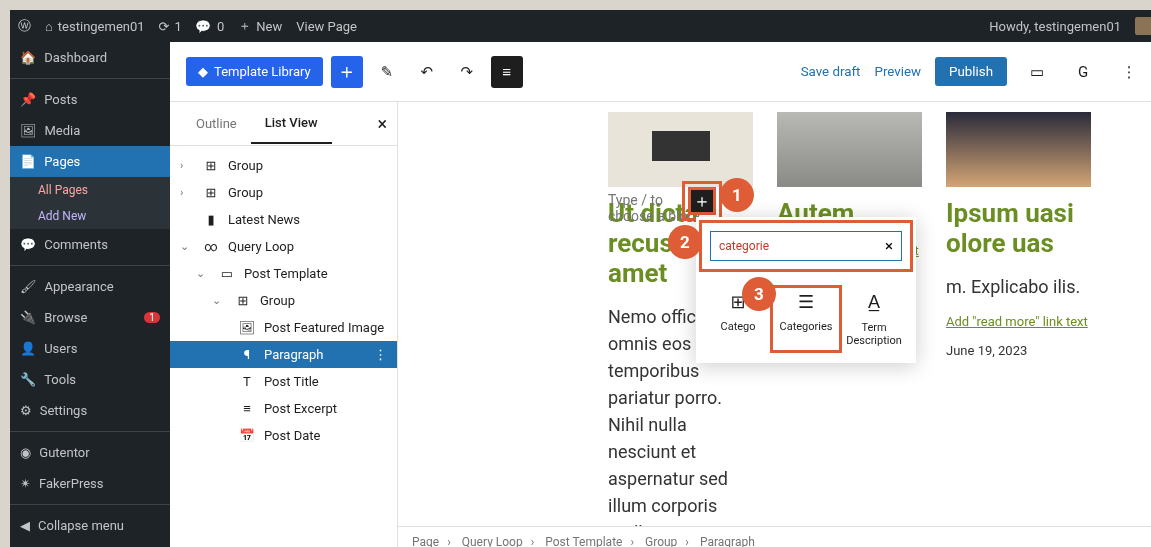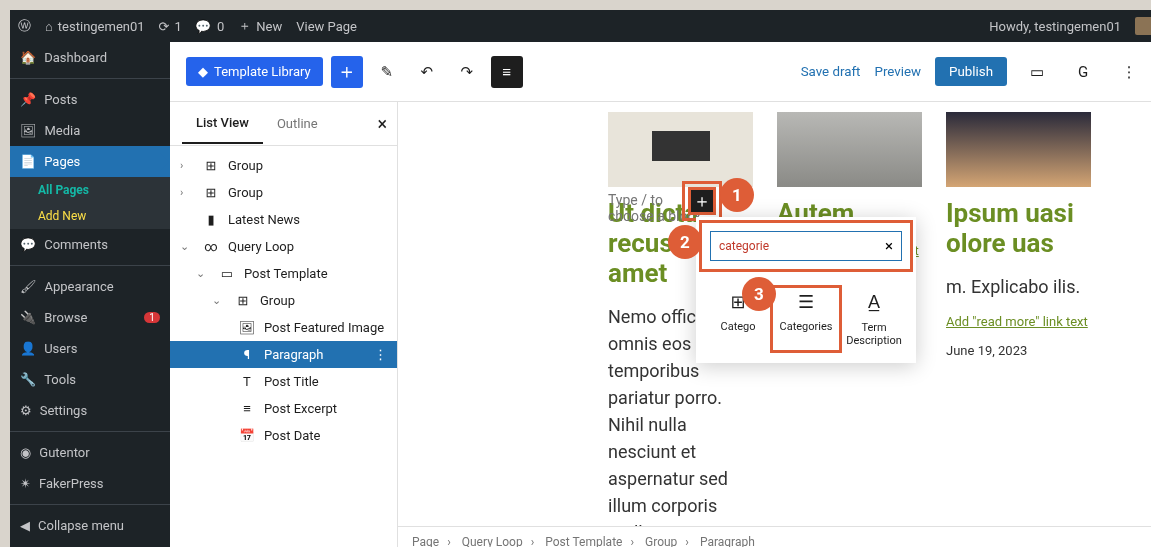--- a/index.html
+++ b/index.html
@@ -7,22 +7,22 @@
 .frame { width: 1151px; height: 547px; background: #fff; position: relative; overflow: hidden; }
 .adminbar { height: 32px; background: #1d2327; color: #c3c4c7; display: flex; align-items: center; font-size: 13px; padding: 0 8px; justify-content: space-between; }
 .adminbar .left, .adminbar .right { display: flex; align-items: center; gap: 14px; }
 .adminbar .item { display: flex; align-items: center; gap: 5px; }
 .avatar { width: 18px; height: 18px; background: #8b7355; border-radius: 2px; }
 .main { display: flex; height: calc(100% - 32px); }
 .sidebar { width: 160px; background: #1d2327; color: #c3c4c7; font-size: 13px; flex-shrink: 0; }
 .sidebar .mi { display: flex; align-items: center; gap: 8px; padding: 8px 10px; cursor: pointer; position: relative; }
 .sidebar .mi.active { background: #2271b1; color: #fff; }
 .sidebar .mi.active::after { content: ""; position: absolute; right: -8px; top: 50%; transform: translateY(-50%); border: 9px solid transparent; border-left-color: #2271b1; }
-.sidebar .sub { padding: 6px 12px 6px 28px; font-size: 12px; color: #fde047; background: #2c3338; cursor: pointer; }
-.sidebar .sub.sel { color: #14b8a6; font-weight: 700; }
+.sidebar .sub { padding: 6px 12px 6px 28px; font-size: 12px; color: #c4b5fd; background: #2c3338; cursor: pointer; }
+.sidebar .sub.sel { color: #fca5a5; font-weight: 400; }
 .sidebar .sep { height: 1px; background: #3c434a; margin: 5px 0; }
 .badge { background: #d63638; color: #fff; border-radius: 9px; font-size: 10px; padding: 0 5px; min-width: 16px; text-align: center; }
 .editor { flex: 1; display: flex; flex-direction: column; background: #fff; }
 .topbar { height: 60px; border-bottom: 1px solid #e0e0e0; display: flex; align-items: center; padding: 0 16px; justify-content: space-between; }
 .topbar .tl { display: flex; align-items: center; gap: 8px; }
 .tlib { background: #2563eb; color: #fff; padding: 7px 12px; border-radius: 3px; font-size: 13px; display: flex; align-items: center; gap: 6px; border: none; }
 .plusb { width: 32px; height: 32px; background: #2563eb; color: #fff; display: flex; align-items: center; justify-content: center; border-radius: 3px; font-size: 20px; border: none; }
 .icb { width: 32px; height: 32px; display: flex; align-items: center; justify-content: center; background: transparent; border: none; font-size: 15px; color: #1e1e1e; }
 .icb.dark { background: #1e1e1e; color: #fff; border-radius: 3px; }
 .topbar .tr { display: flex; align-items: center; gap: 14px; font-size: 13px; }
@@ -126,22 +126,22 @@
           <button class="pub">Publish</button>
           <button class="icb">▭</button>
           <button class="icb">G</button>
           <button class="icb">⋮</button>
         </div>
       </div>
 
       <div class="body">
         <div class="listpanel">
           <div class="lptabs">
+            <button class="lptab">Outline</button>
             <button class="lptab act">List View</button>
-            <button class="lptab">Outline</button>
             <button class="lpclose">×</button>
           </div>
           <div class="lptree">
             <div class="tn">
                 <span class="chev">›</span>
                 <span class="icn">⊞</span>
                 <span>Group</span>
               </div>
             <div class="tn">
                 <span class="chev">›</span>

